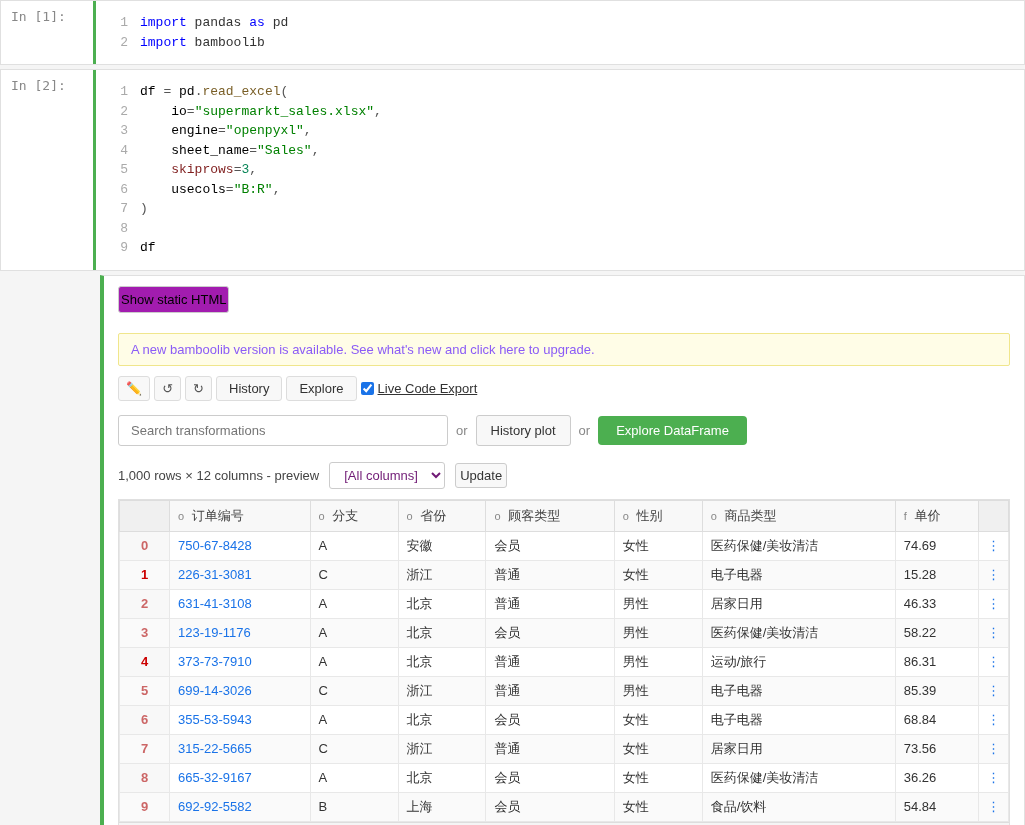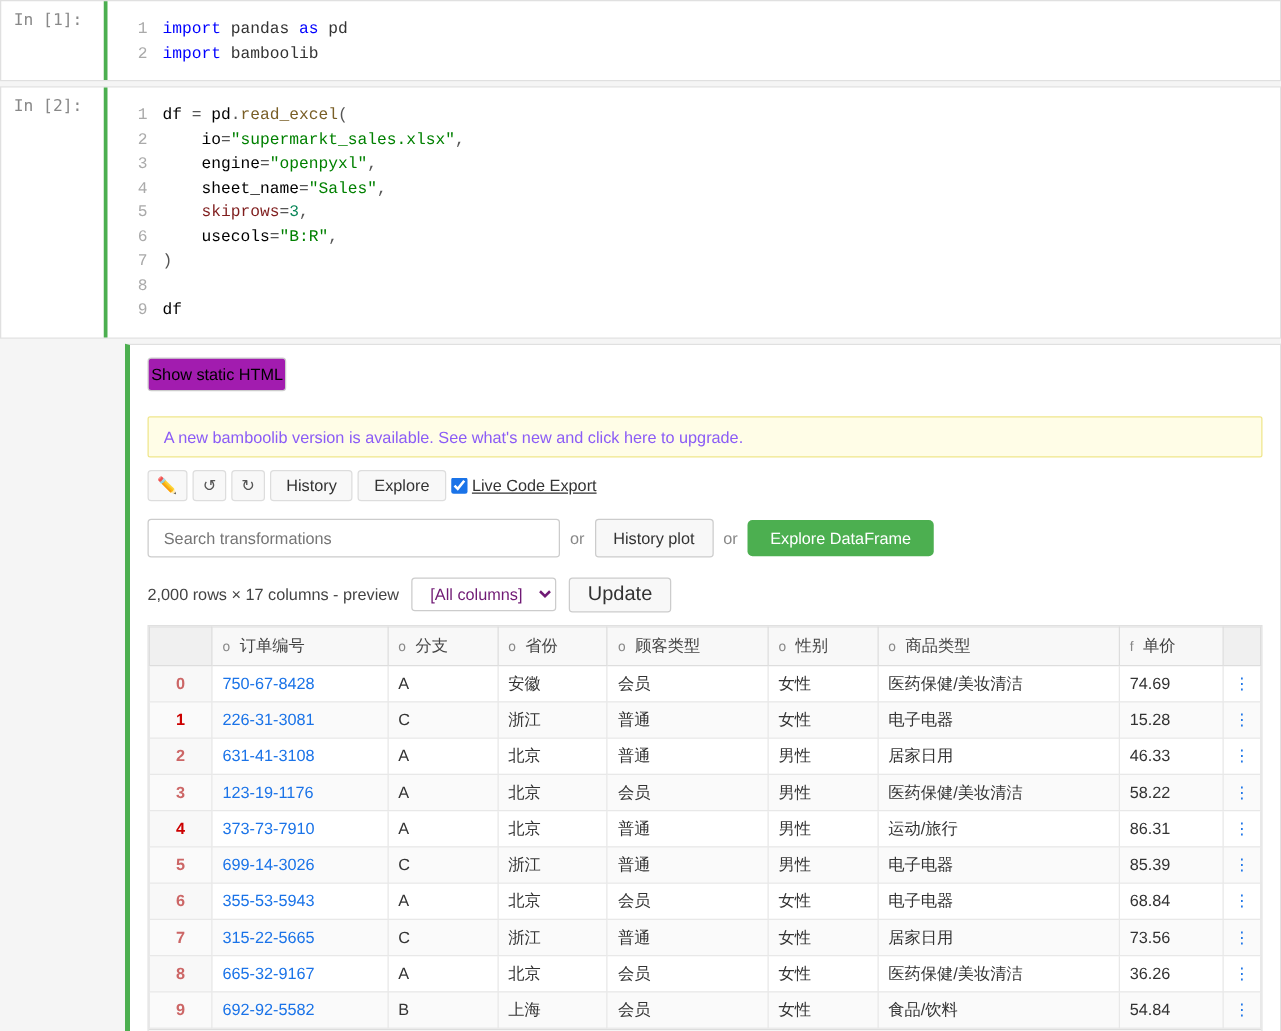--- a/index.html
+++ b/index.html
@@ -1,21 +1,21 @@
 <!DOCTYPE html>
 <html><head>
   <meta charset="utf-8">
   <style>
     * { box-sizing: border-box; margin: 0; padding: 0; }
     body { font-family: 'Segoe UI', Arial, sans-serif; font-size: 13px; background: #f5f5f5; color: #333; }
 
     .notebook-container { background: #f5f5f5; padding: 0; }
 
     .cell { background: #fff; border: 1px solid #e0e0e0; margin-bottom: 4px; display: flex; }
-    .cell-gutter { width: 82px; padding: 8px 8px 8px 10px; color: #888; font-family: monospace; font-size: 13px; flex-shrink: 0; display: flex; align-items: flex-start; }
+    .cell-gutter { width: 92px; padding: 8px 8px 8px 10px; color: #888; font-family: monospace; font-size: 13px; flex-shrink: 0; display: flex; align-items: flex-start; }
     .cell-content { flex: 1; padding: 8px 8px 8px 0; border-left: 3px solid #4CAF50; }
 
     .code-area { font-family: 'Courier New', monospace; font-size: 13px; line-height: 1.5; padding: 4px 8px; }
     .line { display: flex; }
     .line-num { color: #aaa; width: 24px; text-align: right; margin-right: 12px; user-select: none; flex-shrink: 0; }
     .kw { color: #0000ff; font-weight: normal; }
     .str { color: #008000; }
 
     
     .bamboolib-section { background: #fff; border: 1px solid #e0e0e0; margin-bottom: 4px; padding: 10px 14px; }
@@ -100,23 +100,23 @@
       background: #fff;
       padding: 4px 10px;
       font-size: 13px;
       border-radius: 3px;
       cursor: pointer;
       color: #701a75;
     }
     .update-btn {
       border: 1px solid #ccc;
       background: #f8f8f8;
-      padding: 4px 14px;
-      cursor: pointer;
-      font-size: 16px;
+      padding: 4px 4px;
+      cursor: pointer;
+      font-size: 13px;
       border-radius: 3px;
       color: #333;
     }
 
     
     .df-table-container { overflow-x: auto; border: 1px solid #e0e0e0; }
     .df-table { border-collapse: collapse; font-size: 13px; width: 100%; }
     .df-table th {
       background: #f8f8f8;
       border: 1px solid #ddd;
@@ -232,21 +232,21 @@
 
     <div class="search-row">
       <input class="search-input" type="text" placeholder="Search transformations" style="">
       <span class="or-text">or</span>
       <button class="create-plot-btn">History plot</button>
       <span class="or-text">or</span>
       <button class="explore-btn">Explore DataFrame</button>
     </div>
 
     <div class="dataframe-info">
-      <span class="info-text">2,000 rows × 17 columns - preview</span>
+      <span class="info-text">1,000 rows × 12 columns - preview</span>
       <select class="columns-select">
         <option>[All columns]</option>
       </select>
       <button class="update-btn">Update</button>
     </div>
 
     <div class="df-table-container">
       <table class="df-table">
         <thead>
           <tr>

